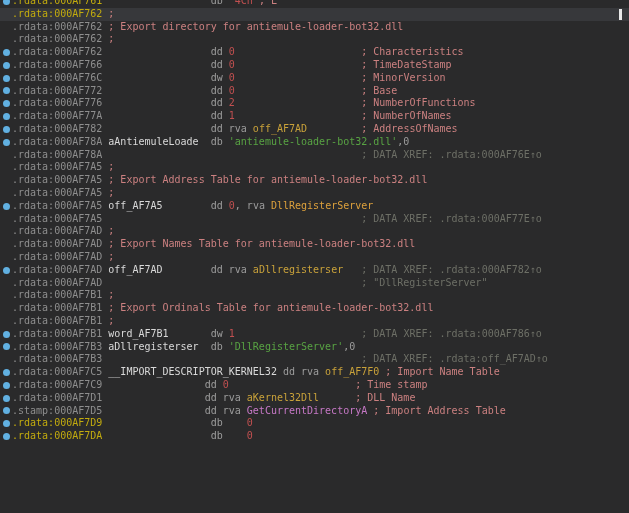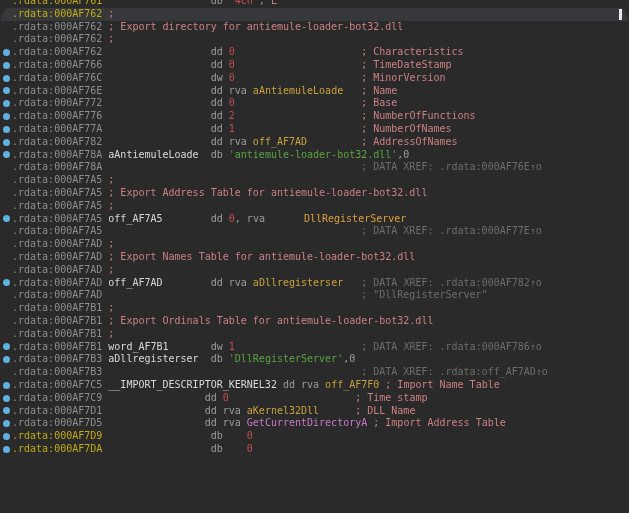--- a/index.html
+++ b/index.html
@@ -1,21 +1,21 @@
 <!DOCTYPE html>
 <html><head>
 <meta charset="utf-8">
 <style>
   html,body{margin:0;padding:0;}
   body{
     width:629px;height:513px;overflow:hidden;
     background:#2a2a2b;
     font-family:"DejaVu Sans Mono","Liberation Mono",monospace;
   }
-  #view{position:relative;width:629px;height:513px;overflow:hidden;border-radius:25px;}
+  #view{position:relative;width:629px;height:513px;overflow:hidden;}
   .ln{
     position:relative;
     height:12.8px;line-height:12.8px;
     padding-left:12px;
     white-space:pre;
     font-size:10px;
     color:#9c9c9c;
   }
   .ln:first-child{margin-top:-5px;}
   .ln.sel{background:#37383b;}
@@ -26,40 +26,39 @@
   }
   .addr.an{color:#8e8e8e;}
   .addr.ay{color:#c2ab0e;}
   .tk-kw{color:#9c9c9c;}
   .tk-pun{color:#9c9c9c;}
   .tk-num{color:#c15050;}
   .tk-com{color:#cb8080;}
   .tk-xref{color:#6d6f66;margin-top:48px;}
   .tk-lbl{color:#d9d9d9;}
   .tk-ref{color:#c9a23a;}
-  .tk-exp{color:#dca03c;margin-left:33px;}
+  .tk-exp{color:#dca03c;}
   .tk-imp{color:#c678c6;text-align:center;}
   .tk-str{color:#58a343;}
   #caret{
     position:absolute;left:619px;top:9px;width:3px;height:11px;
     background:#e8e8e8;
   }
 </style>
 </head>
 <body>
 
 <div id="view">
   <div class="ln"><span class="dot"></span><span class="addr ay">.rdata:000AF761 </span><span>                 </span><span class="tk-kw">db</span><span>  </span><span class="tk-num">4Ch</span><span> </span><span class="tk-com">; L</span></div>
     <div class="ln sel"><span class="addr ay">.rdata:000AF762 </span><span class="tk-com">;</span></div>
     <div class="ln"><span class="addr an">.rdata:000AF762 </span><span class="tk-com">; Export directory for antiemule-loader-bot32.dll</span></div>
     <div class="ln"><span class="addr an">.rdata:000AF762 </span><span class="tk-com">;</span></div>
     <div class="ln"><span class="dot"></span><span class="addr an">.rdata:000AF762 </span><span>                 </span><span class="tk-kw">dd</span><span> </span><span class="tk-num">0</span><span>                     </span><span class="tk-com">; Characteristics</span></div>
     <div class="ln"><span class="dot"></span><span class="addr an">.rdata:000AF766 </span><span>                 </span><span class="tk-kw">dd</span><span> </span><span class="tk-num">0</span><span>                     </span><span class="tk-com">; TimeDateStamp</span></div>
     <div class="ln"><span class="dot"></span><span class="addr an">.rdata:000AF76C </span><span>                 </span><span class="tk-kw">dw</span><span> </span><span class="tk-num">0</span><span>                     </span><span class="tk-com">; MinorVersion</span></div>
-    <div class="ln"><span class="dot"></span><span class="addr an">.rdata:000AF76E </span><span>                 </span><span class="tk-kw">dd</span><span> </span><span class="tk-kw">rva</span><span> </span><span class="tk-ref">aAntiemuleLoade</span><span>   </span><span class="tk-com">; Name</span></div>
     <div class="ln"><span class="dot"></span><span class="addr an">.rdata:000AF772 </span><span>                 </span><span class="tk-kw">dd</span><span> </span><span class="tk-num">0</span><span>                     </span><span class="tk-com">; Base</span></div>
     <div class="ln"><span class="dot"></span><span class="addr an">.rdata:000AF776 </span><span>                 </span><span class="tk-kw">dd</span><span> </span><span class="tk-num">2</span><span>                     </span><span class="tk-com">; NumberOfFunctions</span></div>
     <div class="ln"><span class="dot"></span><span class="addr an">.rdata:000AF77A </span><span>                 </span><span class="tk-kw">dd</span><span> </span><span class="tk-num">1</span><span>                     </span><span class="tk-com">; NumberOfNames</span></div>
     <div class="ln"><span class="dot"></span><span class="addr an">.rdata:000AF782 </span><span>                 </span><span class="tk-kw">dd</span><span> </span><span class="tk-kw">rva</span><span> </span><span class="tk-ref">off_AF7AD</span><span>         </span><span class="tk-com">; AddressOfNames</span></div>
     <div class="ln"><span class="dot"></span><span class="addr an">.rdata:000AF78A </span><span class="tk-lbl">aAntiemuleLoade</span><span>  </span><span class="tk-kw">db</span><span> </span><span class="tk-str">'antiemule-loader-bot32.dll'</span><span class="tk-pun">,0</span></div>
     <div class="ln"><span class="addr an">.rdata:000AF78A </span><span>                                          </span><span class="tk-xref">; DATA XREF: .rdata:000AF76E↑o</span></div>
     <div class="ln"><span class="addr an">.rdata:000AF7A5 </span><span class="tk-com">;</span></div>
     <div class="ln"><span class="addr an">.rdata:000AF7A5 </span><span class="tk-com">; Export Address Table for antiemule-loader-bot32.dll</span></div>
     <div class="ln"><span class="addr an">.rdata:000AF7A5 </span><span class="tk-com">;</span></div>
     <div class="ln"><span class="dot"></span><span class="addr an">.rdata:000AF7A5 </span><span class="tk-lbl">off_AF7A5</span><span>        </span><span class="tk-kw">dd</span><span> </span><span class="tk-num">0</span><span class="tk-pun">,</span><span> </span><span class="tk-kw">rva</span><span> </span><span class="tk-exp">DllRegisterServer</span></div>
@@ -71,17 +70,17 @@
     <div class="ln"><span class="addr an">.rdata:000AF7AD </span><span>                                          </span><span class="tk-xref">; "DllRegisterServer"</span></div>
     <div class="ln"><span class="addr an">.rdata:000AF7B1 </span><span class="tk-com">;</span></div>
     <div class="ln"><span class="addr an">.rdata:000AF7B1 </span><span class="tk-com">; Export Ordinals Table for antiemule-loader-bot32.dll</span></div>
     <div class="ln"><span class="addr an">.rdata:000AF7B1 </span><span class="tk-com">;</span></div>
     <div class="ln"><span class="dot"></span><span class="addr an">.rdata:000AF7B1 </span><span class="tk-lbl">word_AF7B1</span><span>       </span><span class="tk-kw">dw</span><span> </span><span class="tk-num">1</span><span>                     </span><span class="tk-xref">; DATA XREF: .rdata:000AF786↑o</span></div>
     <div class="ln"><span class="dot"></span><span class="addr an">.rdata:000AF7B3 </span><span class="tk-lbl">aDllregisterser</span><span>  </span><span class="tk-kw">db</span><span> </span><span class="tk-str">'DllRegisterServer'</span><span class="tk-pun">,0</span></div>
     <div class="ln"><span class="addr an">.rdata:000AF7B3 </span><span>                                          </span><span class="tk-xref">; DATA XREF: .rdata:off_AF7AD↑o</span></div>
     <div class="ln"><span class="dot"></span><span class="addr an">.rdata:000AF7C5 </span><span class="tk-lbl">__IMPORT_DESCRIPTOR_KERNEL32</span><span> </span><span class="tk-kw">dd</span><span> </span><span class="tk-kw">rva</span><span> </span><span class="tk-ref">off_AF7F0</span><span> </span><span class="tk-com">; Import Name Table</span></div>
     <div class="ln"><span class="dot"></span><span class="addr an">.rdata:000AF7C9 </span><span>                </span><span class="tk-kw">dd</span><span> </span><span class="tk-num">0</span><span>                     </span><span class="tk-com">; Time stamp</span></div>
     <div class="ln"><span class="dot"></span><span class="addr an">.rdata:000AF7D1 </span><span>                </span><span class="tk-kw">dd</span><span> </span><span class="tk-kw">rva</span><span> </span><span class="tk-ref">aKernel32Dll</span><span>      </span><span class="tk-com">; DLL Name</span></div>
-    <div class="ln"><span class="dot"></span><span class="addr an">.rdata:000AF7D5 </span><span>                </span><span class="tk-kw">dd</span><span> </span><span class="tk-kw">rva</span><span> </span><span class="tk-imp">GetCurrentDirectoryA</span><span> </span><span class="tk-com">; Import Address Table</span></div>
+    <div class="ln"><span class="dot"></span><span class="addr an">.stamp:000AF7D5 </span><span>                </span><span class="tk-kw">dd</span><span> </span><span class="tk-kw">rva</span><span> </span><span class="tk-imp">GetCurrentDirectoryA</span><span> </span><span class="tk-com">; Import Address Table</span></div>
     <div class="ln"><span class="dot"></span><span class="addr ay">.rdata:000AF7D9 </span><span>                 </span><span class="tk-kw">db</span><span>    </span><span class="tk-num">0</span></div>
     <div class="ln"><span class="dot"></span><span class="addr ay">.rdata:000AF7DA </span><span>                 </span><span class="tk-kw">db</span><span>    </span><span class="tk-num">0</span></div>
     <div id="caret"></div>
 </div>
 
 </body></html>

